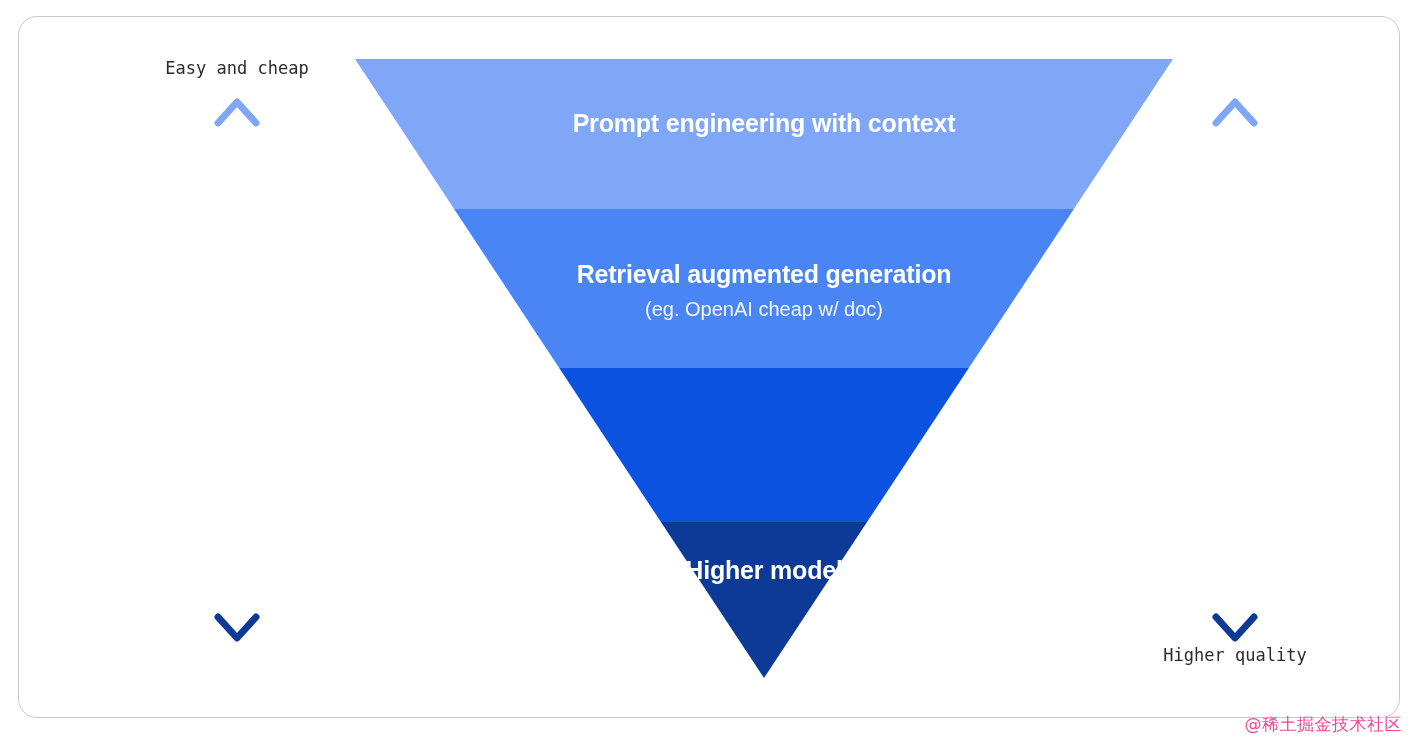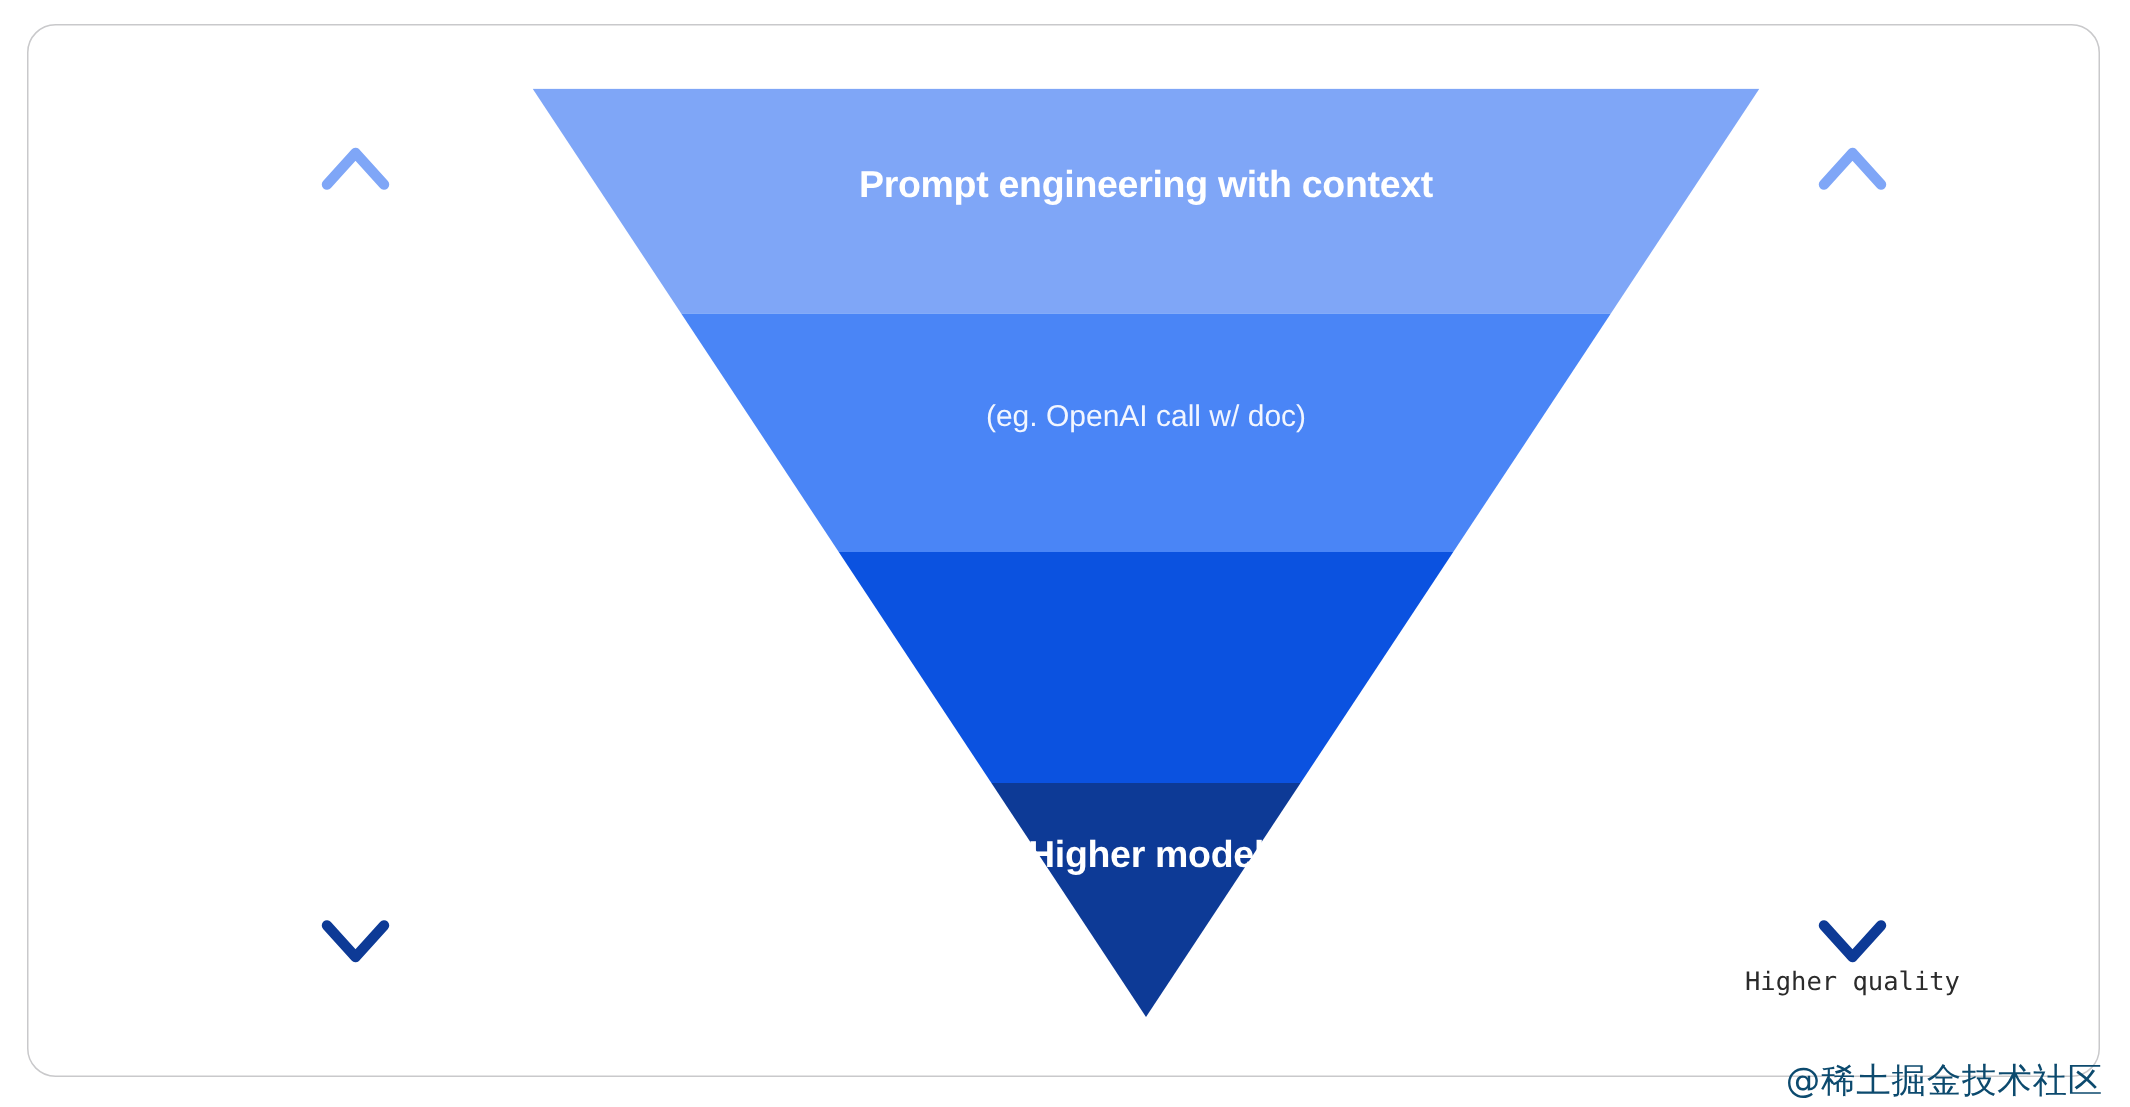--- a/index.html
+++ b/index.html
@@ -117,22 +117,22 @@
     white-space: nowrap;
   }
   .axis-cap-top    { top: -38px; }
   .axis-cap-bottom { top: 549px; }
 
   
   .watermark {
     position: absolute;
     right: 18px;
     bottom: 2px;
-    font-size: 23px;
-    color: #0c4a6e;
+    font-size: 17px;
+    color: #ec4899;
     font-family: "DejaVu Sans", sans-serif;
     letter-spacing: 0.5px;
     white-space: nowrap;
   }
 </style>
 </head>
 <body>
 
 <div class="stage">
   <div class="card"></div>
@@ -150,30 +150,32 @@
         <rect x="0" y="309" width="818" height="154" fill="#0b52e0"></rect>
         <rect x="0" y="463" width="818" height="157" fill="#0d3a96"></rect>
       </g>
     </svg>
 
     <div class="band-label band-1">
       <div class="band-title">Prompt engineering with context</div>
     </div>
 
     <div class="band-label band-2">
-      <div class="band-sub">(eg. OpenAI call w/ doc)</div>
+      <div class="band-title">Retrieval augmented generation</div>
+      <div class="band-sub">(eg. OpenAI cheap w/ doc)</div>
     </div>
 
 
     <div class="band-label band-4">
       <div class="band-title">Higher model</div>
     </div>
   </div>
 
   <div class="axis axis-left">
+    <div class="axis-cap axis-cap-top">Easy and cheap</div>
 
     <svg class="axis-svg" viewBox="0 0 200 548">
       <defs>
         <linearGradient id="gradLeft" x1="0" y1="0" x2="0" y2="1">
           <stop offset="0%" stop-color="#7fa6f7"></stop>
           <stop offset="45%" stop-color="#4a85f6"></stop>
           <stop offset="100%" stop-color="#0d3a96"></stop>
         </linearGradient>
       </defs>
       <line x1="100" y1="7" x2="100" y2="541" stroke="url(#gradLeft)" stroke-width="7" stroke-linecap="round"></line>

